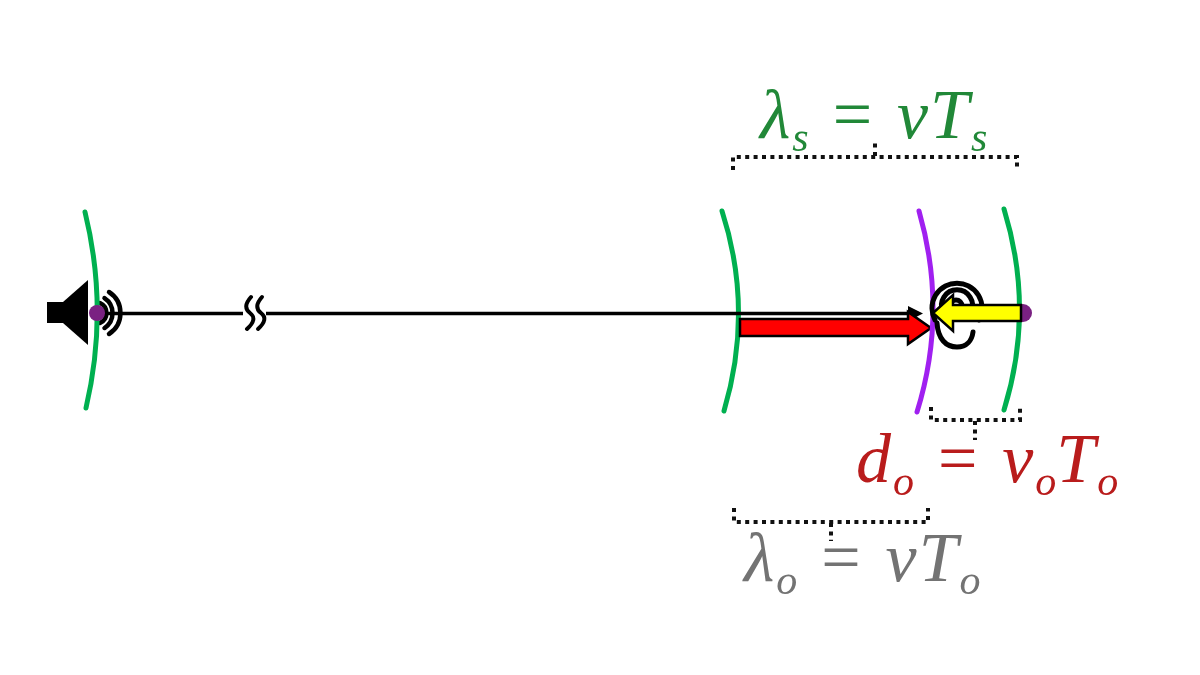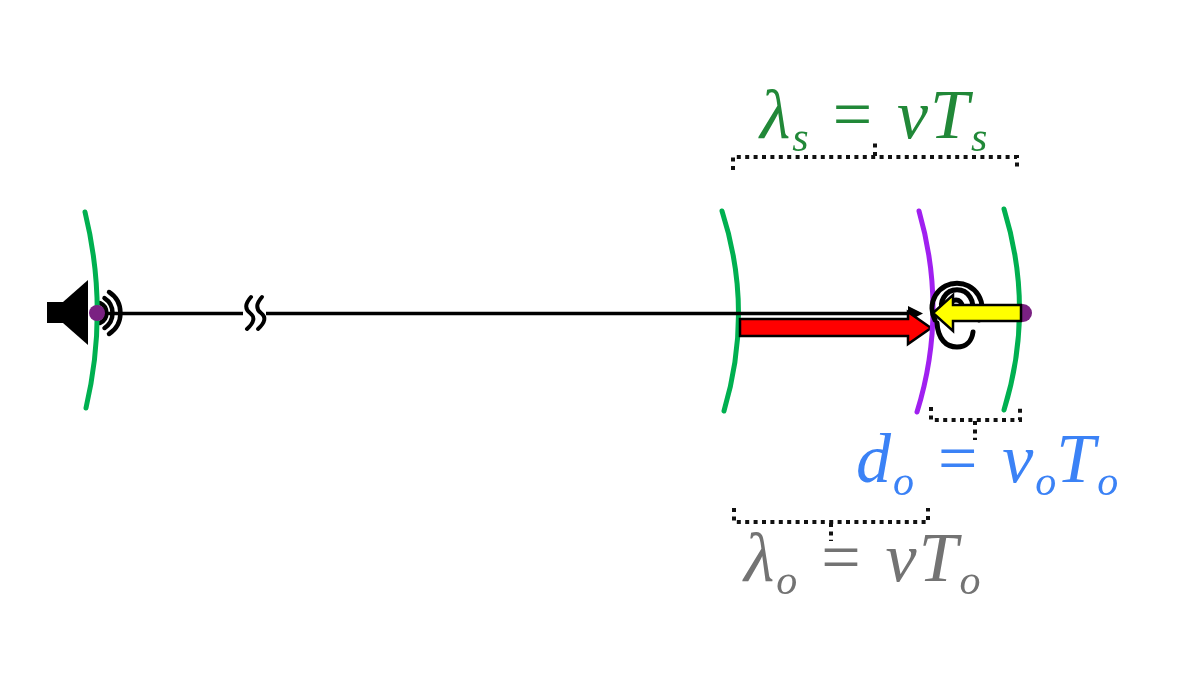--- a/index.html
+++ b/index.html
@@ -67,17 +67,17 @@
 
     <g fill="none" stroke-width="4" stroke-dasharray="4 4.4" stroke-linecap="butt" stroke="#111111">
       <path d="M733,170 L733,157 L1017,157 L1017,170 M875,156 L875,143"></path>
       <path d="M931,407 L931,420 L1020,420 L1020,407 M975,421 L975,440"></path>
       <path d="M734,508 L734,522 L928,522 L928,508 M831,523 L831,541"></path>
     </g>
   </svg>
 
   <div class="eq" style="left: 760px; top: 80px; color: rgb(33, 136, 56);"><span>λ</span><span class="sub">s</span><span> = </span><span>v</span><span>T</span><span class="sub">s</span></div>
 
-  <div class="eq" style="left: 856px; top: 424px; color: #3b82f6;"><span>d</span><span class="sub">o</span><span> = </span><span>v</span><span class="sub">o</span><span>T</span><span class="sub">o</span></div>
+  <div class="eq" style="left: 856px; top: 424px; color: #b91c1c;"><span>d</span><span class="sub">o</span><span> = </span><span>v</span><span class="sub">o</span><span>T</span><span class="sub">o</span></div>
 
   <div class="eq" style="left: 744px; top: 523px; color: #737373;"><span>λ</span><span class="sub">o</span><span> = </span><span>v</span><span>T</span><span class="sub">o</span></div>
 
 </div>
 
 </body></html>

